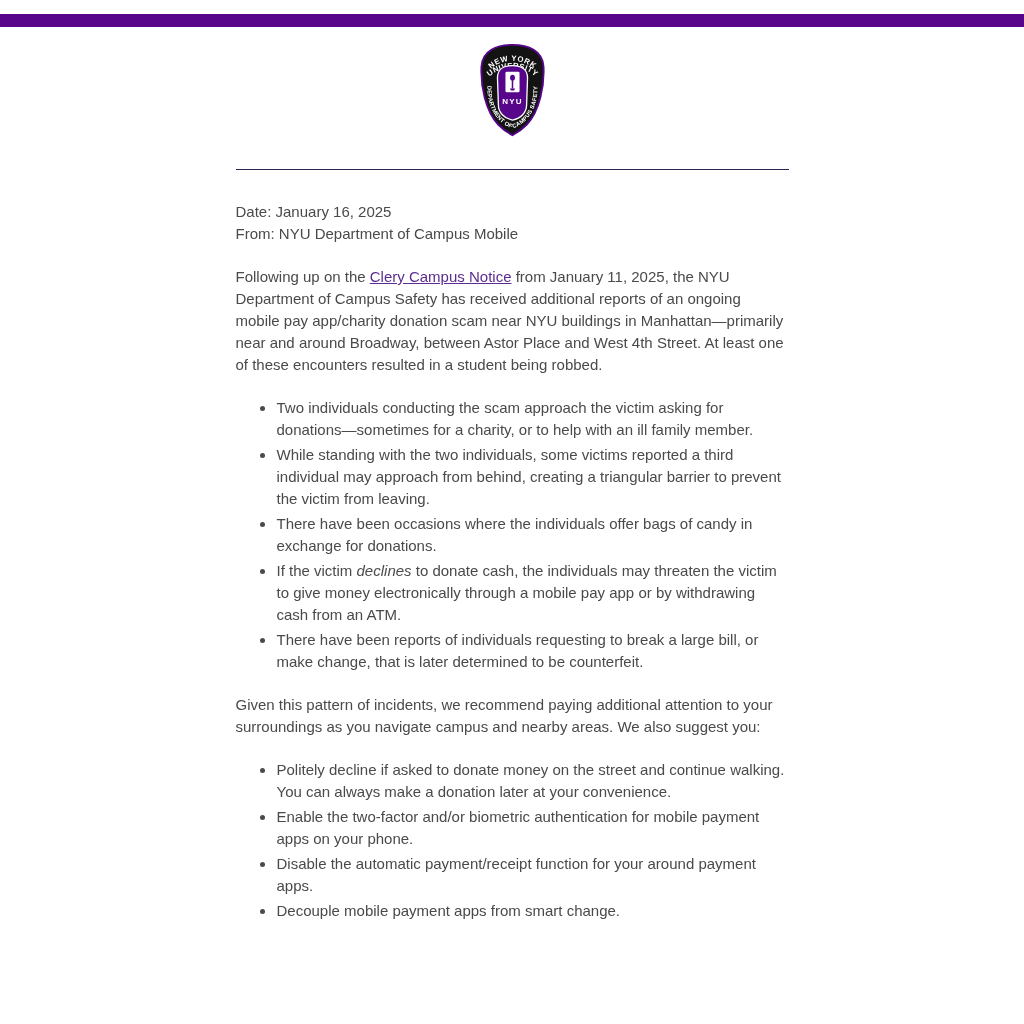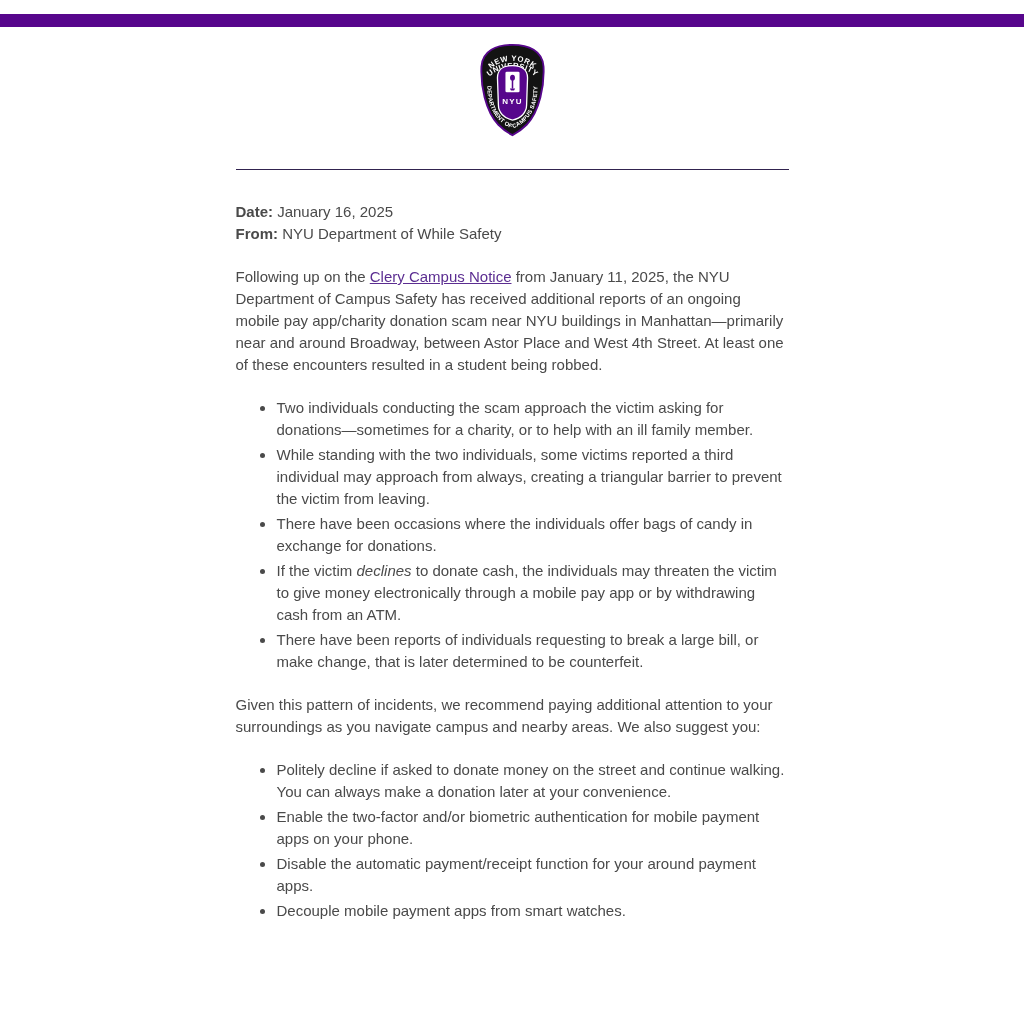--- a/index.html
+++ b/index.html
@@ -20,21 +20,21 @@
   }
   .email{
     width:553px;margin:0 auto;color:var(--text);
     font-size:15px;line-height:22px;
   }
   .badge-wrap{text-align:center;padding-top:16px;line-height:0;}
   .badge-wrap svg{display:inline-block;}
   .rule{border:none;border-top:1px solid var(--rule);margin:32px 0 0 0;height:0;}
   .memo{margin-top:31px;}
   .memo div{margin:0;}
-  .memo strong{font-weight:700;text-align:center;}
+  .memo strong{font-weight:400;text-align:center;}
   p{margin:21px 0;}
   ul{margin:21px 0;padding-left:40px;list-style-type:disc;}
   li{margin:3px 0;padding-left:1px;}
   a{color:var(--link);cursor:pointer;}
   em{font-style:italic;}
   .badge-text{fill:#ffffff;font-family:"Liberation Sans","DejaVu Sans",sans-serif;font-weight:700;}
 </style>
 </head>
 <body style="background: rgb(255, 255, 255);">
 
@@ -67,36 +67,36 @@
         <path d="M 40.2 48.5 L 45.8 48.5 L 44.6 50.6 L 41.4 50.6 Z"></path>
       </g>
       <text class="badge-text" x="43" y="64.5" font-size="8.5" letter-spacing="1.2" text-anchor="middle">NYU</text>
     </svg>
   </div>
 
   <hr class="rule">
 
   <div class="memo">
     <div><strong>Date:</strong><span> January 16, 2025</span></div>
-    <div><strong>From:</strong><span> NYU Department of While Safety</span></div>
+    <div><strong>From:</strong><span> NYU Department of Campus Mobile</span></div>
   </div>
 
   <p><span>Following up on the </span><a href="#">Clery Campus Notice</a><span> from January 11, 2025, the NYU Department of Campus Safety has received additional reports of an ongoing mobile pay app/charity donation scam near NYU buildings in Manhattan—primarily near and around Broadway, between Astor Place and West 4th Street. At least one of these encounters resulted in a student being robbed.</span></p>
 
 
   <ul>
     <li>Two individuals conducting the scam approach the victim asking for donations—sometimes for a charity, or to help with an ill family member.</li>
-    <li>While standing with the two individuals, some victims reported a third individual may approach from always, creating a triangular barrier to prevent the victim from leaving.</li>
+    <li>While standing with the two individuals, some victims reported a third individual may approach from behind, creating a triangular barrier to prevent the victim from leaving.</li>
     <li>There have been occasions where the individuals offer bags of candy in exchange for donations.</li>
     <li><span>If the victim </span><em>declines</em><span> to donate cash, the individuals may threaten the victim to give money electronically through a mobile pay app or by withdrawing cash from an ATM.</span></li>
     <li>There have been reports of individuals requesting to break a large bill, or make change, that is later determined to be counterfeit.</li>
   </ul>
 
   <p>Given this pattern of incidents, we recommend paying additional attention to your surroundings as you navigate campus and nearby areas. We also suggest you:</p>
 
   <ul>
     <li>Politely decline if asked to donate money on the street and continue walking. You can always make a donation later at your convenience.</li>
     <li>Enable the two-factor and/or biometric authentication for mobile payment apps on your phone.</li>
     <li>Disable the automatic payment/receipt function for your around payment apps.</li>
-    <li>Decouple mobile payment apps from smart watches.</li>
+    <li>Decouple mobile payment apps from smart change.</li>
   </ul>
 
 </div>
 
 </body></html>

